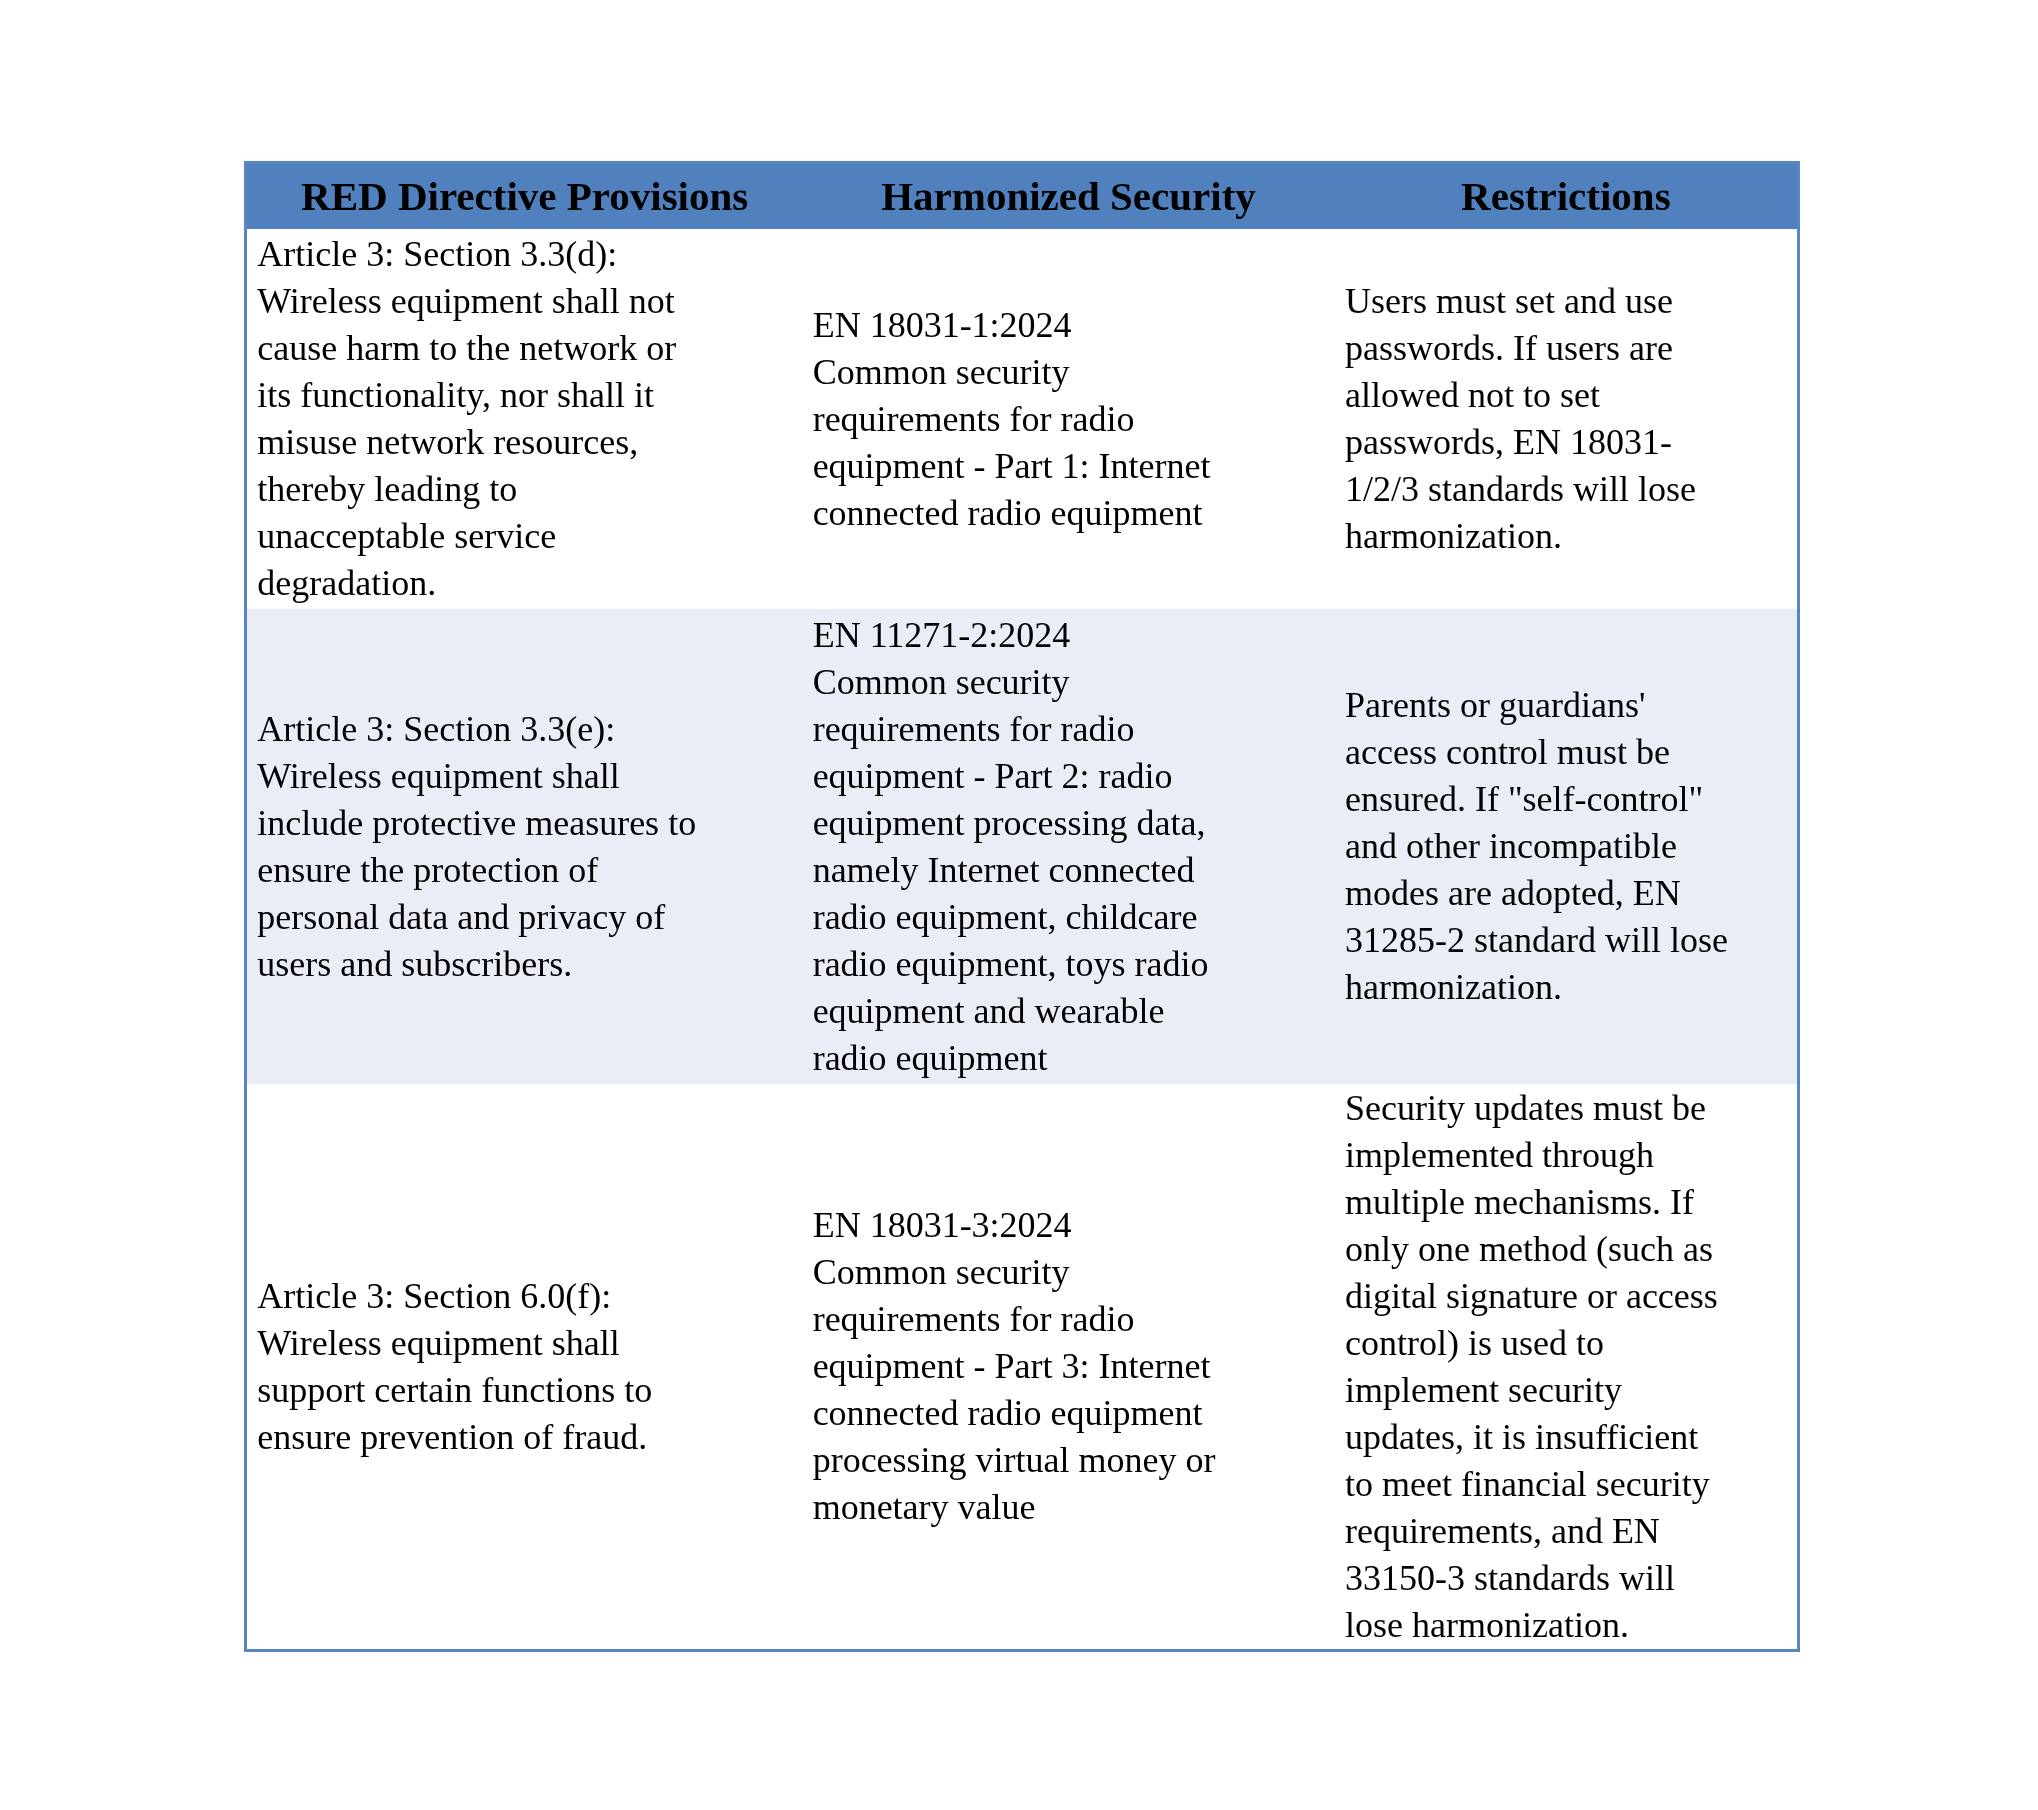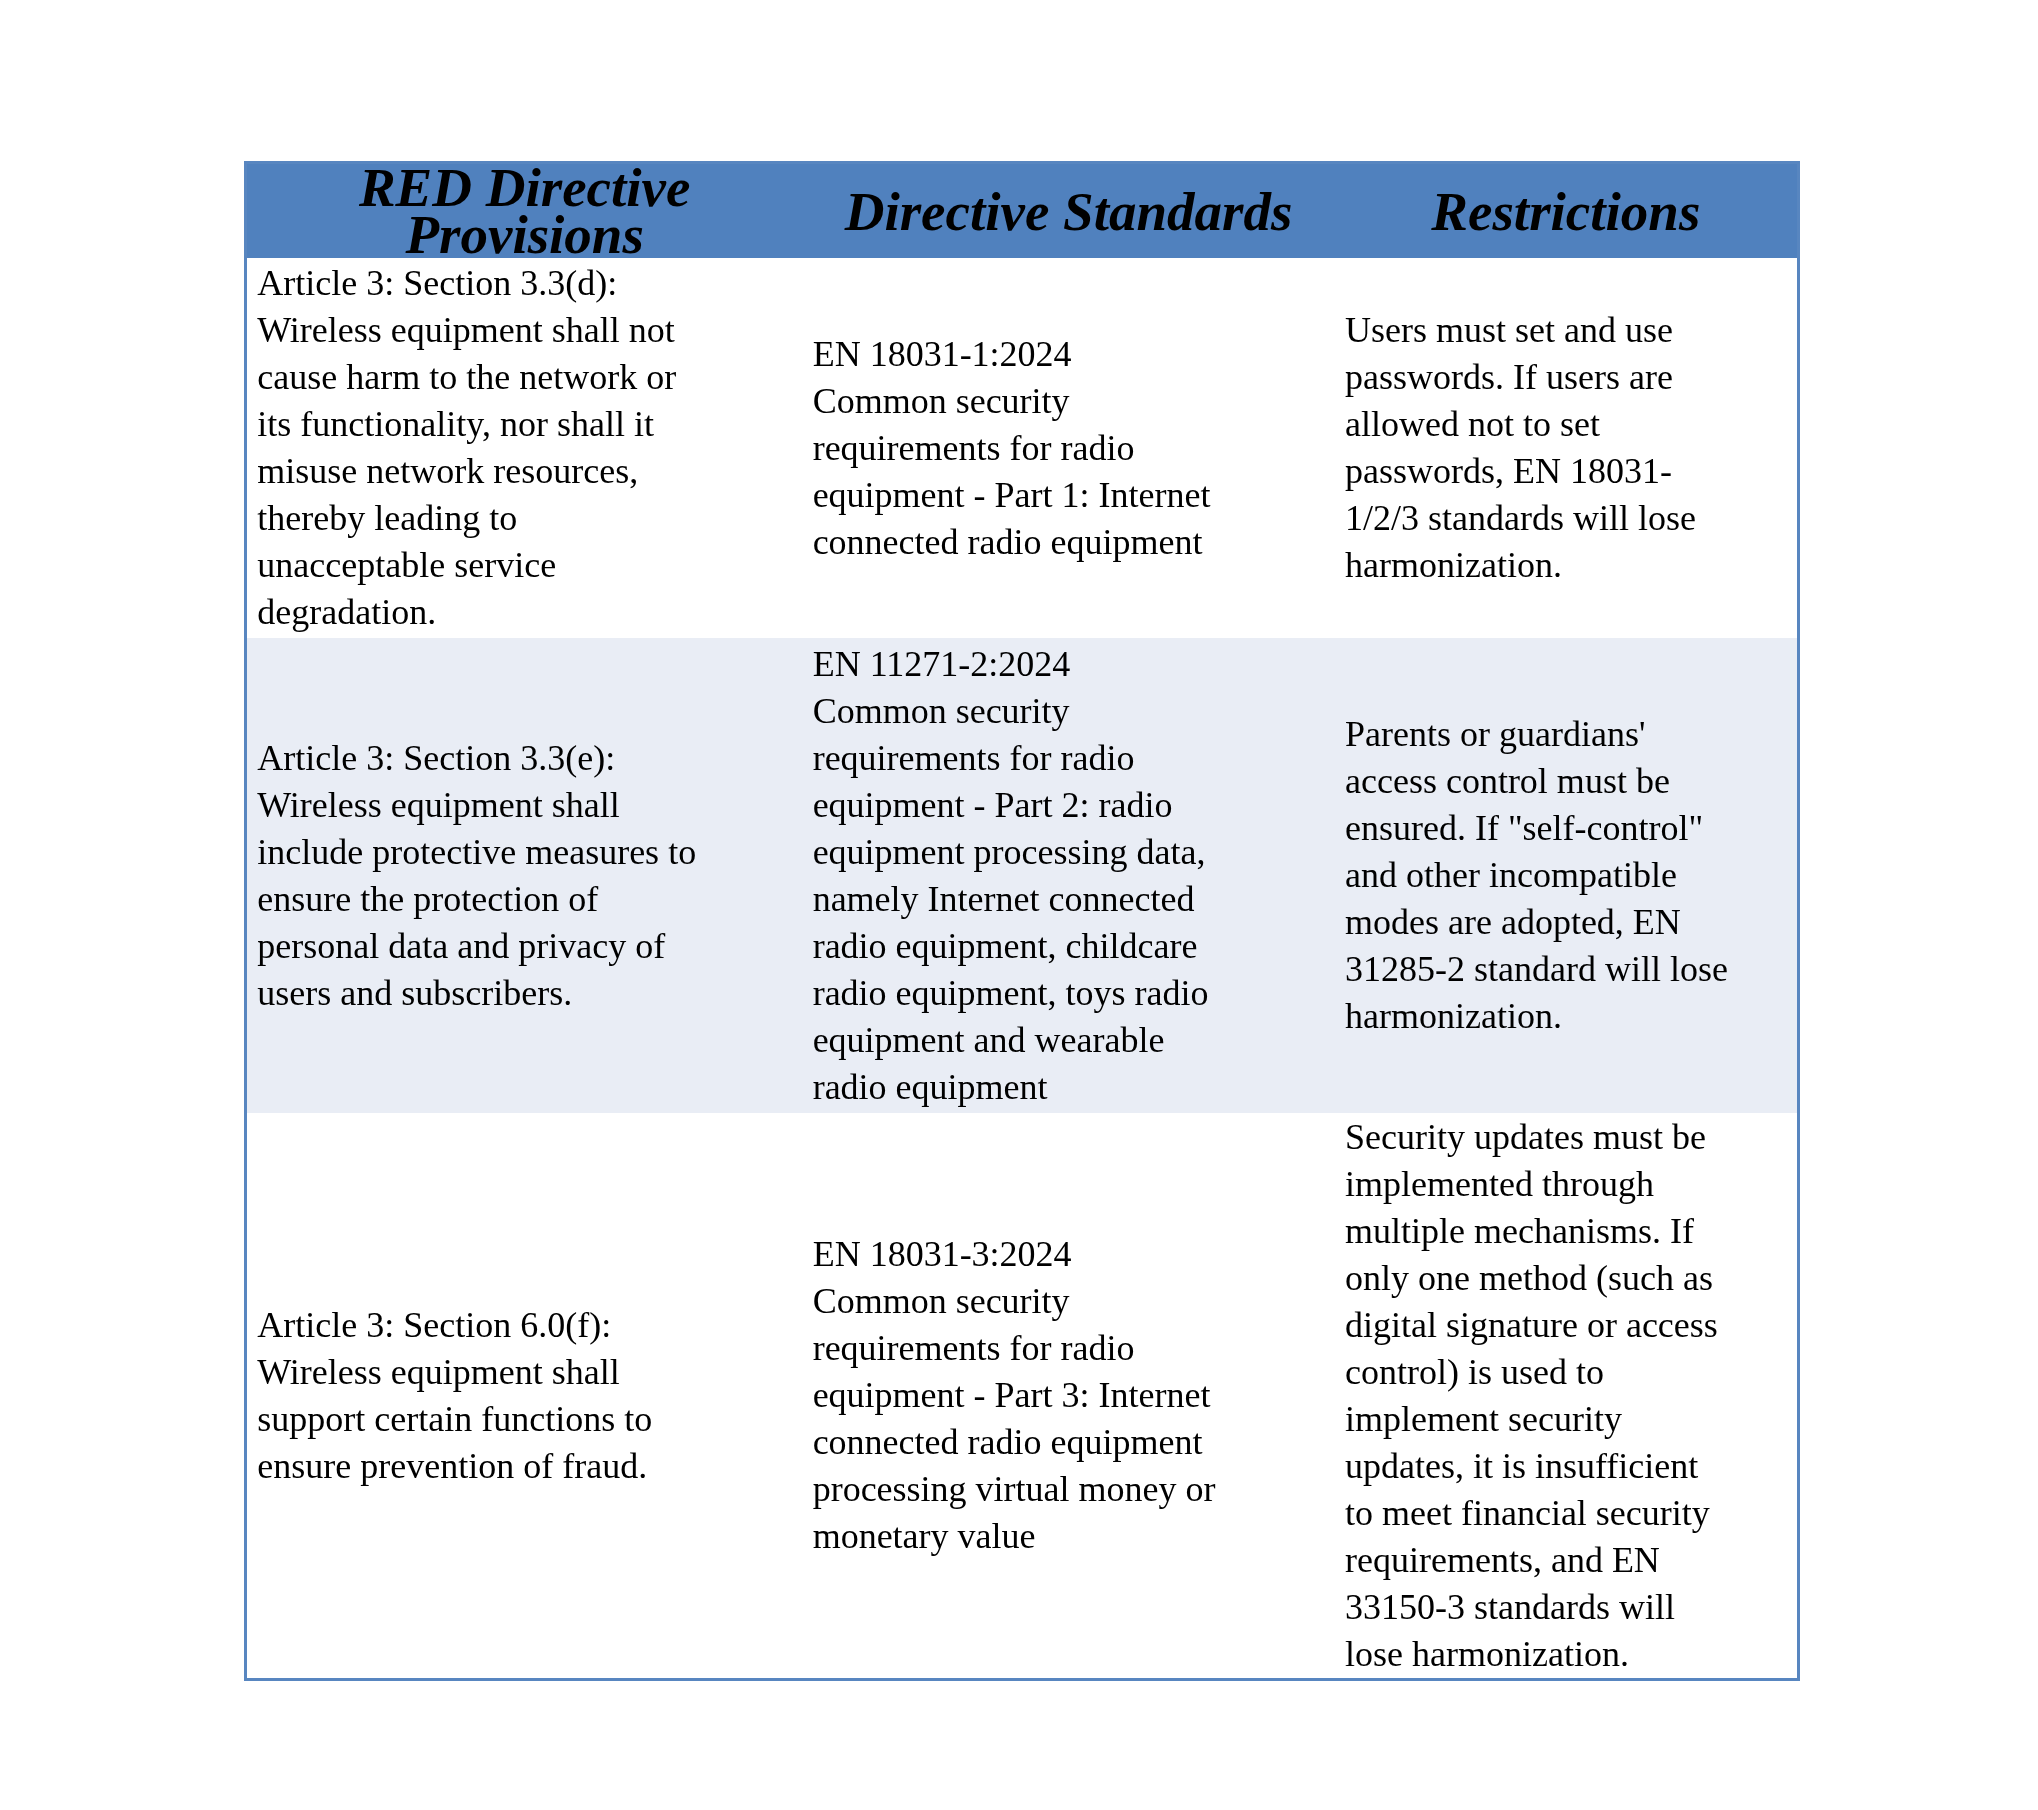--- a/index.html
+++ b/index.html
@@ -39,25 +39,24 @@
   table.red-table th,
   table.red-table td {
     border: none;
     vertical-align: middle;
   }
   thead tr { height: 65px; }
   thead th {
     background: var(--header-bg);
     color: var(--header-text);
     font-weight: bold;
-    font-size: 55px;
+    font-size: 41px;
     line-height: 47px;
     text-align: center;
     padding: 0 8.6px;
-    font-style: italic;
   }
   tbody td {
     font-size: 36px;
     line-height: 47px;
     text-align: left;
     padding: 0 10.3px;
     white-space: pre-line;
     color: var(--body-text);
   }
   tr.row-1 { height: 380px; background: var(--row-bg); }
@@ -71,21 +70,21 @@
   <div class="table-wrap">
     <table class="red-table">
       <colgroup>
         <col style="width:555px">
         <col style="width:532px">
         <col style="width:462px">
       </colgroup>
       <thead>
         <tr>
           <th>RED Directive Provisions</th>
-          <th>Directive Standards</th>
+          <th>Harmonized Security</th>
           <th>Restrictions</th>
         </tr>
       </thead>
       <tbody>
         <tr class="row-1">
           <td>Article 3: Section 3.3(d):
 Wireless equipment shall not
 cause harm to the network or
 its functionality, nor shall it
 misuse network resources,

